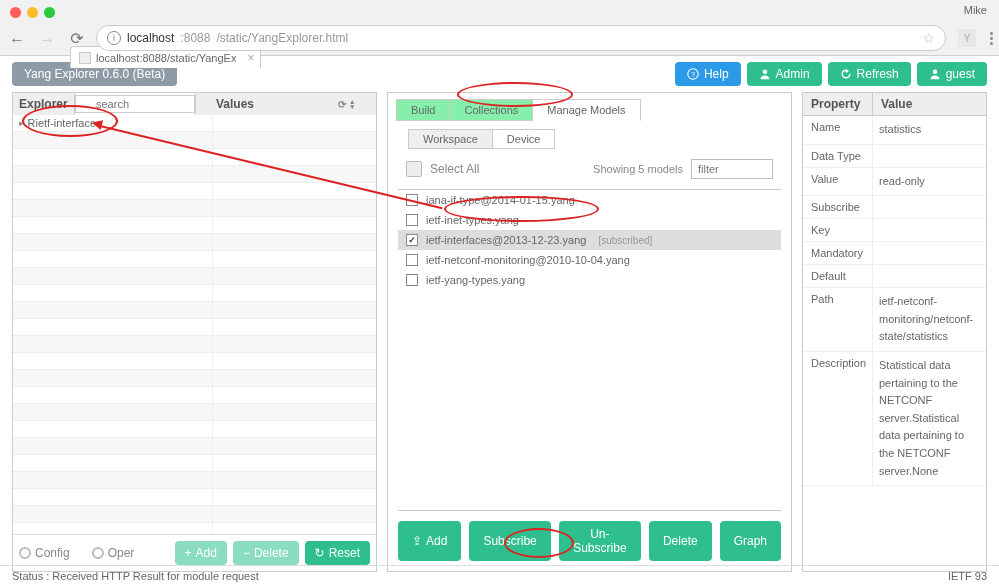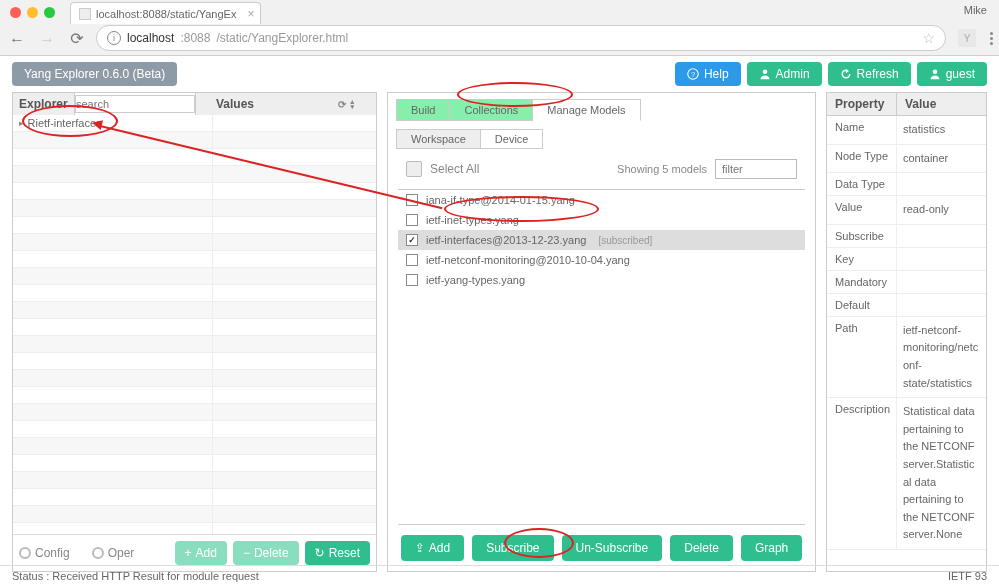--- a/index.html
+++ b/index.html
@@ -7,21 +7,21 @@
 
     
     .browser-chrome { height: 56px; background: #f1f1f1; border-bottom: 1px solid #d0d0d0; position: relative; }
     .window-controls { position: absolute; top: 7px; left: 10px; display: flex; gap: 6px; }
     .wc-dot { width: 11px; height: 11px; border-radius: 50%; }
     .wc-red { background: #ff5f56; }
     .wc-yellow { background: #ffbd2e; }
     .wc-green { background: #27c93f; }
     .user-label { position: absolute; top: 4px; right: 12px; font-size: 11px; color: #666; }
     .tab-strip { position: absolute; top: 2px; left: 70px; display: flex; }
-    .browser-tab { background: #fff; border: 1px solid #ccc; border-bottom: none; border-radius: 4px 4px 0 0; padding: 4px 24px 4px 8px; font-size: 11px; color: #666; display: flex; align-items: center; gap: 5px; position: relative; height: 22px; min-width: 165px; }
+    .browser-tab { background: #fff; border: 1px solid #ccc; border-bottom: none; border-radius: 4px 4px 0 0; padding: 4px 24px 4px 8px; font-size: 11px; color: #666; display: flex; align-items: center; gap: 5px; position: relative; height: 22px; min-width: 165px; margin-top: 44px; }
     .page-glyph { width: 12px; height: 12px; background: #eee; border: 1px solid #ccc; }
     .tab-close { position: absolute; right: 6px; color: #aaa; font-size: 12px; }
     .addr-row { position: absolute; bottom: 4px; left: 6px; right: 6px; display: flex; align-items: center; gap: 8px; }
     .nav-btn { width: 22px; height: 22px; display: flex; align-items: center; justify-content: center; color: #777; font-size: 16px; cursor: pointer; }
     .addr-bar { flex: 1; background: #fff; border: 1px solid #ccc; border-radius: 14px; padding: 4px 10px; display: flex; align-items: center; gap: 6px; font-size: 12px; color: #666; height: 26px; }
     .info-icon { width: 14px; height: 14px; border: 1px solid #888; border-radius: 50%; display: inline-flex; align-items: center; justify-content: center; font-size: 9px; color: #888; }
     .addr-gray { color: #999; }
     .star-icon { color: #bbb; font-size: 14px; }
     .y-box { width: 18px; height: 18px; background: #e8e8e8; display: flex; align-items: center; justify-content: center; color: #aaa; font-size: 10px; margin-left: 4px; }
     .menu-dots { display: flex; flex-direction: column; gap: 2px; margin-left: 6px; }
@@ -37,21 +37,21 @@
     .hbtn svg { width: 12px; height: 12px; fill: #fff; }
 
     
     .content { display: flex; padding: 0 12px; gap: 10px; height: 480px; }
 
     
     .left-panel { width: 365px; border: 1px solid #ccc; display: flex; flex-direction: column; position: relative; }
     .lp-header { display: flex; align-items: center; }
     .lp-title { background: #eee; padding: 4px 6px; font-weight: bold; font-size: 12px; width: 62px; border-right: 1px solid #ccc; }
     .lp-search { flex: 1; max-width: 120px; }
-    .lp-search input { width: 100%; border: 1px solid #ccc; padding: 2px 0; font-size: 11px; color: #bbb; }
+    .lp-search input { width: 100%; border: 1px solid #ccc; padding: 2px 20px; font-size: 11px; color: #bbb; }
     .lp-values-title { background: #eee; padding: 4px 20px; font-weight: bold; font-size: 12px; flex: 1; border-left: 1px solid #ccc; display: flex; justify-content: space-between; align-items: center; }
     .sort-arrows { display: flex; flex-direction: column; line-height: 5px; font-size: 7px; color: #888; margin-right: 2px; }
     .lp-body { flex: 1; overflow: auto; }
     .lp-row { display: flex; border-bottom: 1px solid #eee; height: 17px; }
     .lp-row.even { background: #f7f7f7; }
     .lp-col1 { width: 200px; border-right: 1px solid #eee; padding: 2px 6px; font-size: 11px; color: #666; display: flex; align-items: center; }
     .lp-col2 { flex: 1; padding: 2px 6px; font-size: 11px; }
     .tree-caret { color: #888; margin-right: 4px; font-size: 9px; }
 
     .lp-footer { padding: 6px; display: flex; align-items: center; justify-content: space-between; border-top: 1px solid #ddd; }
@@ -64,21 +64,21 @@
     .fbtn-green { background: #2fbf8f; }
 
     
     .center-panel { flex: 1; border: 1px solid #ccc; display: flex; flex-direction: column; }
     .tabs-outer { padding: 6px 8px 0 8px; }
     .tabs1 { display: flex; }
     .tab1 { border: 1px solid #ccc; padding: 4px 14px; font-size: 11px; background: #86efac; cursor: pointer; color: #666; }
     .tab1:not(:first-child) { border-left: none; }
     .tab1.active { background: #fff; border-bottom-color: #fff; position: relative; }
     .tab-gap { height: 8px; border-bottom: 1px solid transparent; }
-    .tabs2 { display: flex; margin-left: 0; }
+    .tabs2 { display: flex; margin-left: 12px; }
     .tab2 { border: 1px solid #ccc; padding: 3px 14px; font-size: 11px; background: #eee; cursor: pointer; color: #666; }
     .tab2:not(:first-child) { border-left: none; }
     .tab2.active { background: #fff; }
 
     .select-row { display: flex; align-items: center; justify-content: space-between; padding: 10px 18px; }
     .select-all { display: flex; align-items: center; gap: 8px; color: #888; font-size: 12px; }
     .cb-big { width: 16px; height: 16px; border: 1px solid #bbb; border-radius: 2px; background: #eee; }
     .filter-area { display: flex; align-items: center; gap: 8px; }
     .showing { font-size: 11px; color: #888; }
     .filter-input { border: 1px solid #bbb; padding: 3px 6px; font-size: 11px; color: #bbb; width: 82px; }
@@ -87,21 +87,21 @@
     .model-row { display: flex; align-items: center; padding: 4px 8px; font-size: 11px; color: #666; gap: 8px; }
     .model-row.selected { background: #ddd; }
     .cb { width: 12px; height: 12px; border: 1px solid #888; display: inline-flex; align-items: center; justify-content: center; font-size: 9px; background: #fff; }
     .cb.checked::after { content: '✓'; color: #333; font-weight: bold; }
     .subscribed { color: #999; font-size: 10px; margin-left: 4px; }
 
     .center-footer { padding: 10px; display: flex; justify-content: center; gap: 8px; }
     .cfbtn { border: none; background: #2fbf8f; color: #fff; border-radius: 4px; padding: 6px 14px; font-size: 12px; cursor: pointer; display: flex; align-items: center; gap: 4px; }
 
     
-    .right-panel { width: 161px; border: 1px solid #ccc; display: flex; flex-direction: column; }
+    .right-panel { width: 185px; border: 1px solid #ccc; display: flex; flex-direction: column; }
     .rp-header { display: flex; background: #eee; border-bottom: 1px solid #ccc; }
     .rp-hcol { padding: 4px 8px; font-weight: bold; font-size: 12px; color: #555; }
     .rp-hcol1 { width: 70px; border-right: 1px solid #ccc; }
     .rp-row { display: flex; border-bottom: 1px solid #eee; }
     .rp-col1 { width: 70px; padding: 5px 8px; font-size: 11px; color: #666; border-right: 1px solid #eee; }
     .rp-col2 { flex: 1; padding: 5px 6px; font-size: 11px; color: #666; word-break: break-word; line-height: 1.6; }
 
     
     .status-bar { position: absolute; bottom: 0; left: 0; right: 0; padding: 4px 12px; font-size: 11px; color: #666; border-top: 1px solid #ddd; display: flex; justify-content: space-between; }
 
@@ -403,24 +403,20 @@
     <div class="rp-header">
       <div class="rp-hcol rp-hcol1">Property</div>
       <div class="rp-hcol">Value</div>
     </div>
     <div id="props-rows">
         <div class="rp-row">
           <div class="rp-col1">Name</div>
           <div class="rp-col2">statistics</div>
         </div>
         <div class="rp-row">
-          <div class="rp-col1">Node Type</div>
-          <div class="rp-col2">container</div>
-        </div>
-        <div class="rp-row">
           <div class="rp-col1">Data Type</div>
           <div class="rp-col2"></div>
         </div>
         <div class="rp-row">
           <div class="rp-col1">Value</div>
           <div class="rp-col2">read-only</div>
         </div>
         <div class="rp-row">
           <div class="rp-col1">Subscribe</div>
           <div class="rp-col2"></div>

